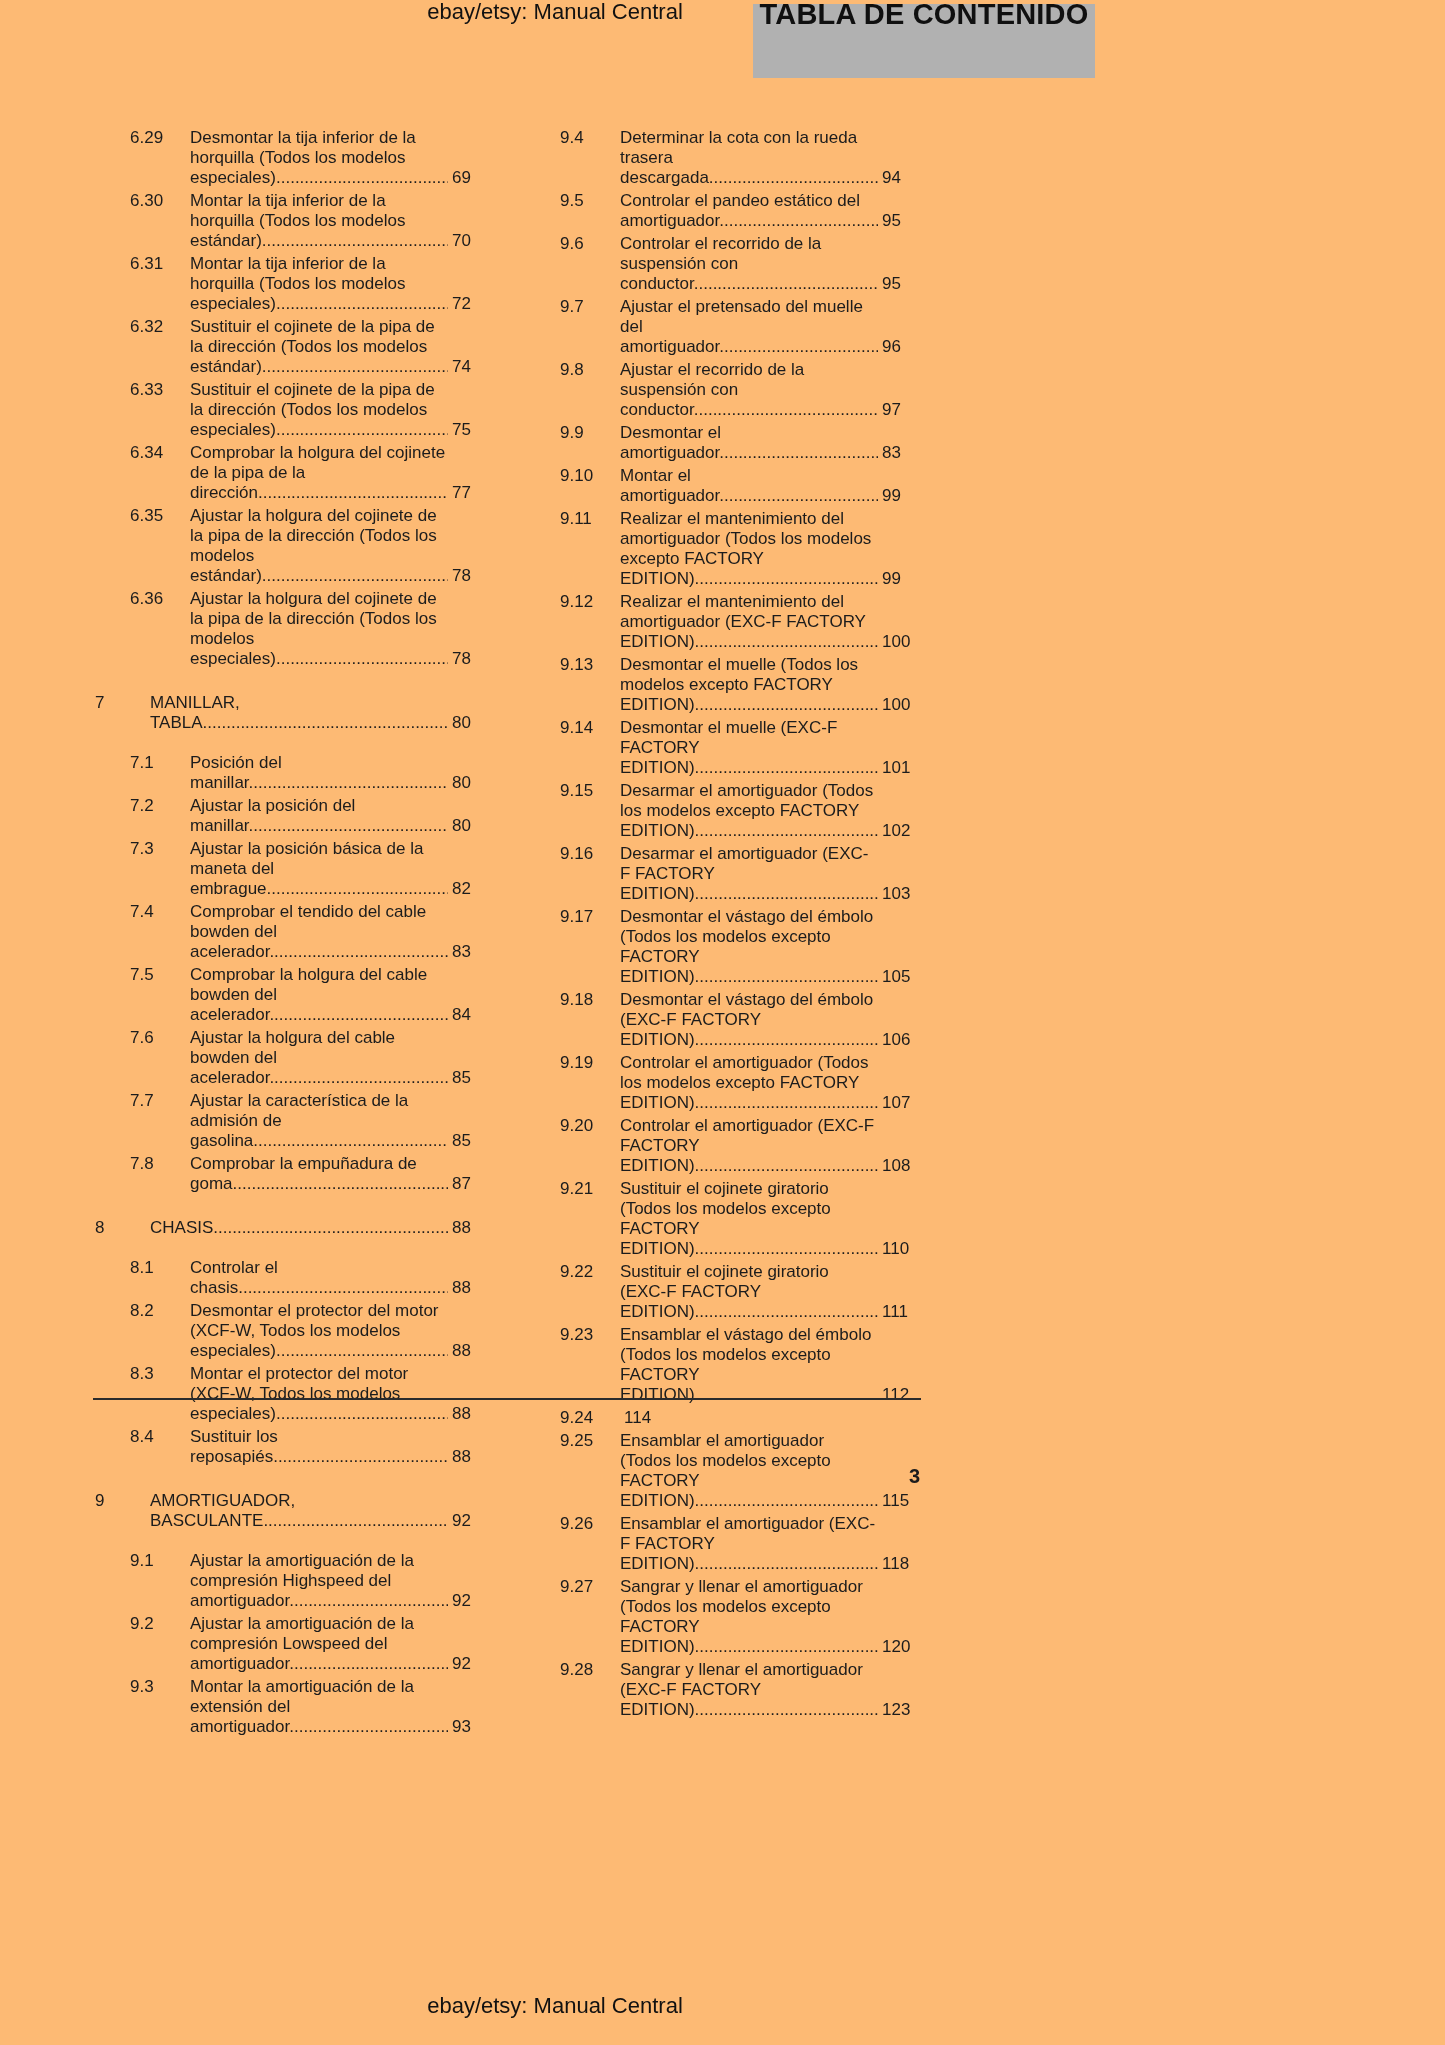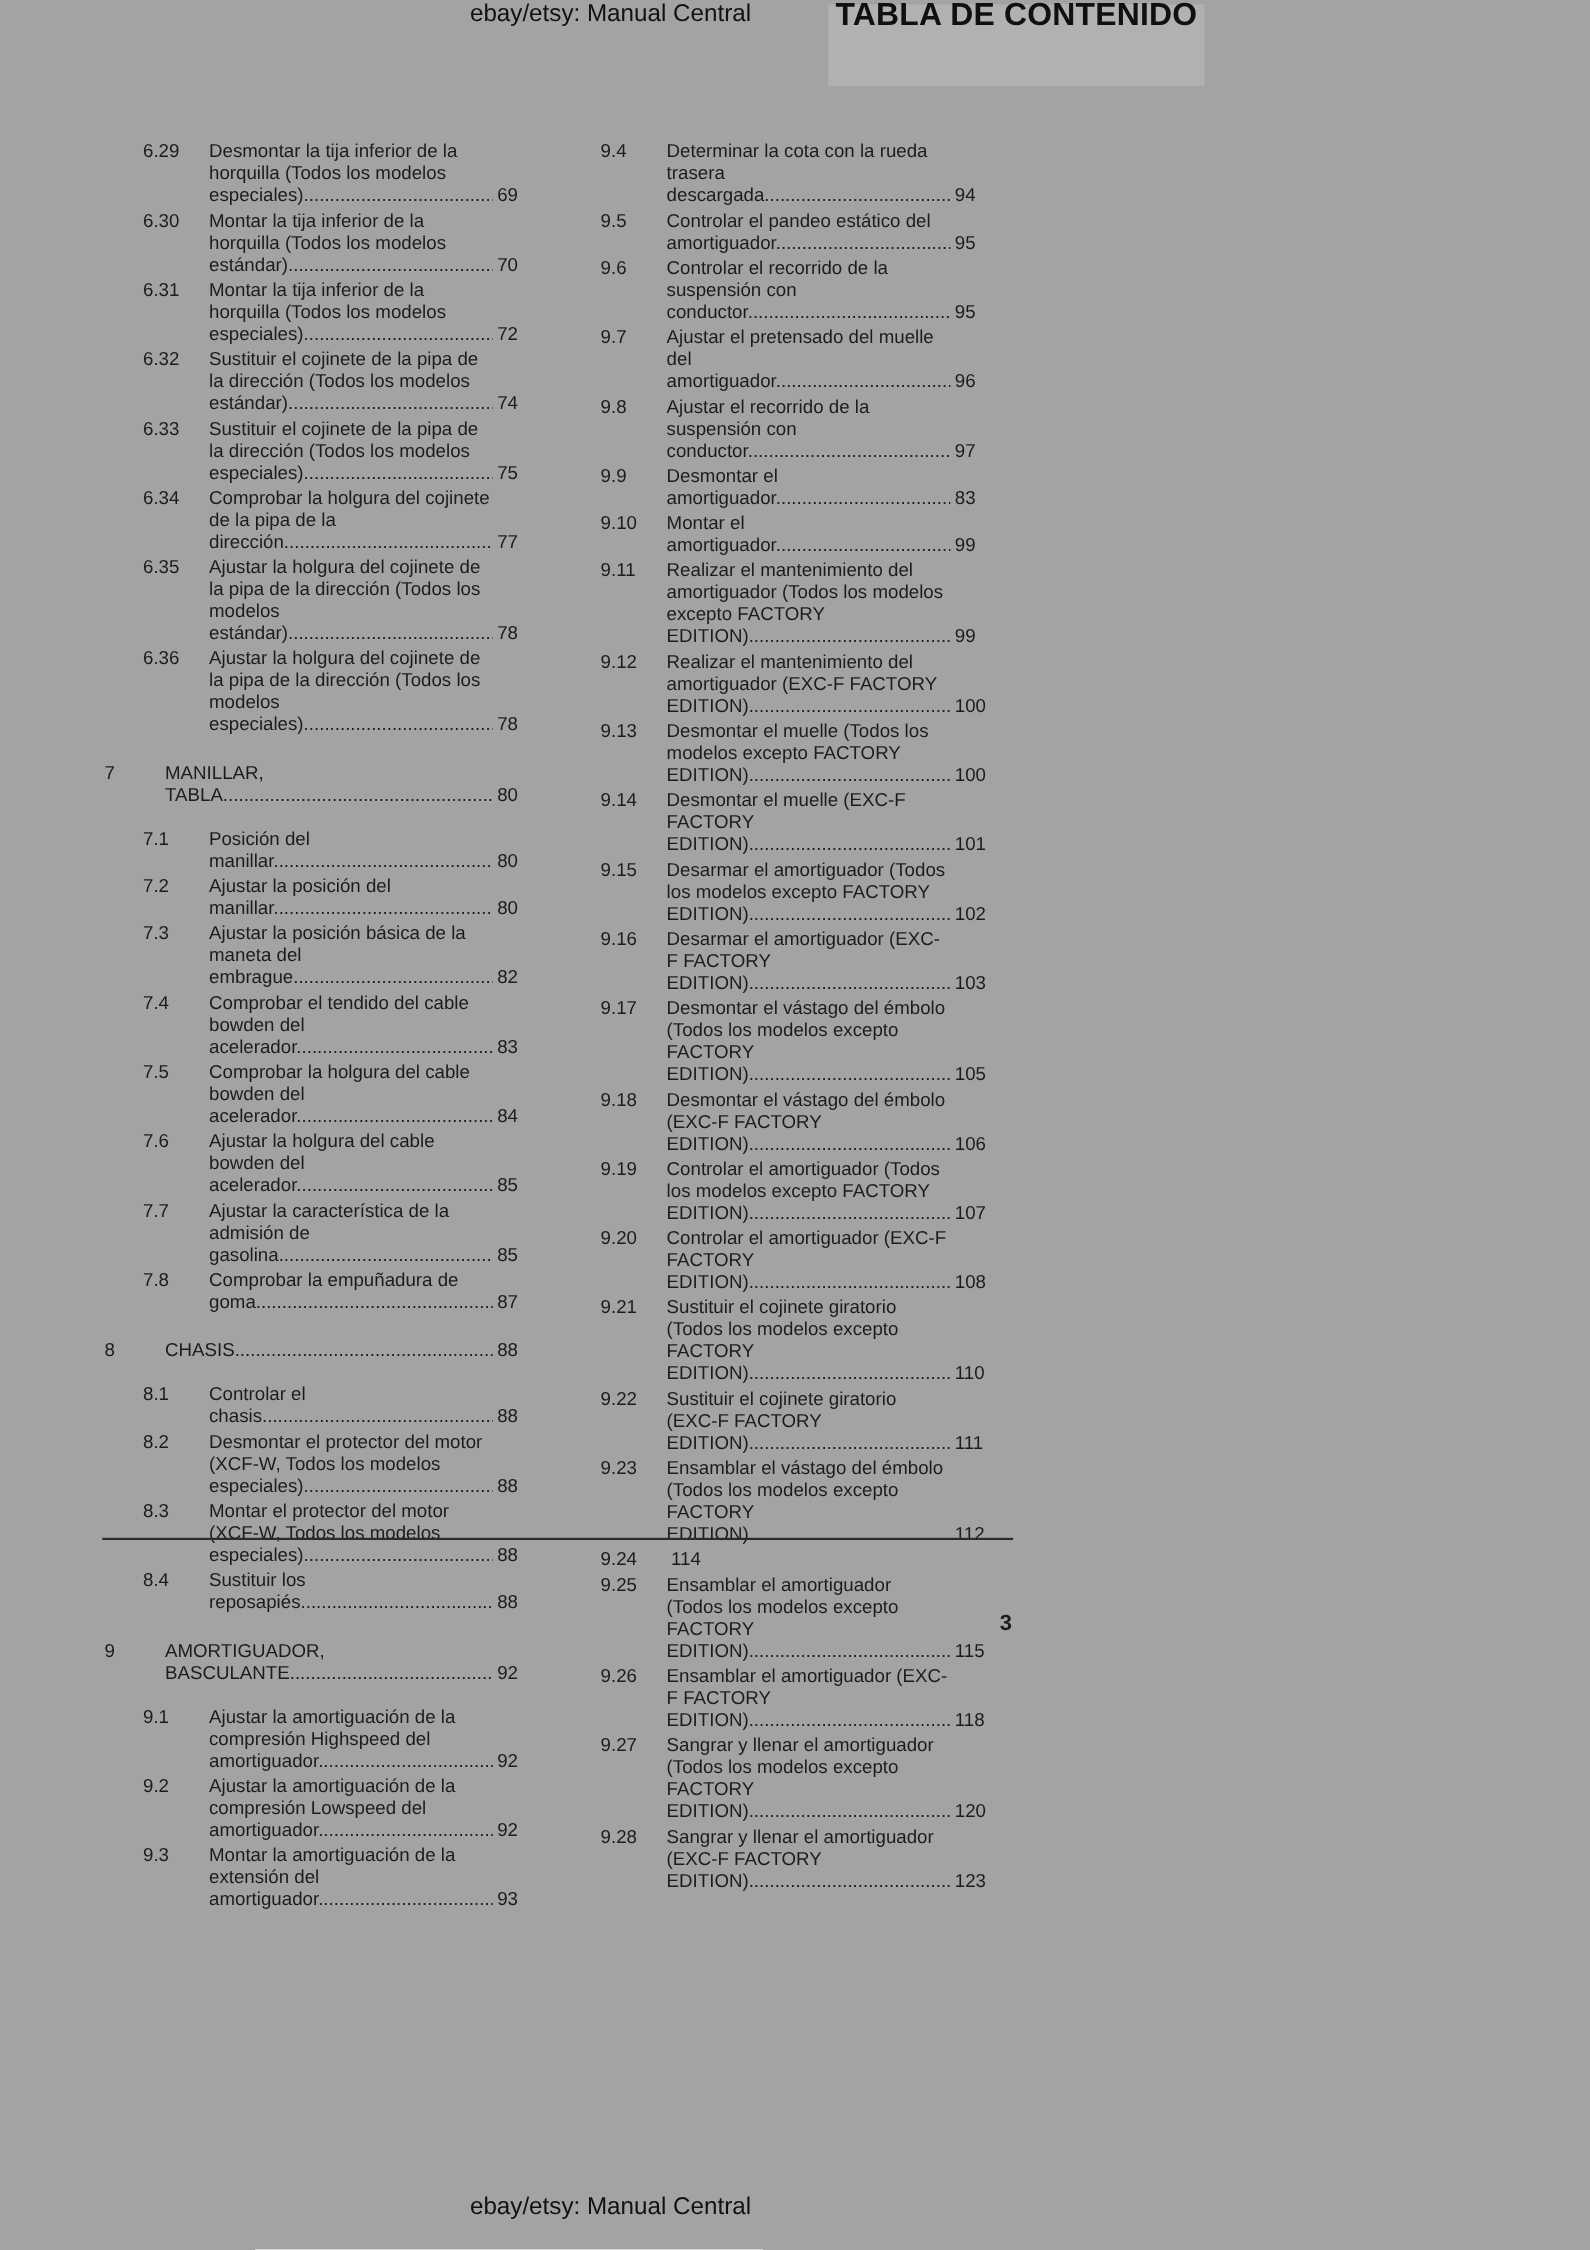--- a/index.html
+++ b/index.html
@@ -1,21 +1,21 @@
 <!DOCTYPE html>
 <html><head>
 <meta charset="utf-8">
 <style>
   * { box-sizing: border-box; margin: 0; padding: 0; }
   html, body { background: #ffffff; }
   .page {
     position: relative;
     width: 1445px;
     height: 2045px;
-    background: #a3a3a3;
+    background: #fdba74;
     font-family: "Liberation Sans", "DejaVu Sans", sans-serif;
     font-size: 17px;
     line-height: 20px;
     color: #1c1c1c;
     overflow: hidden;
   }
 
   
   .header-watermark {
     position: absolute;
@@ -39,21 +39,21 @@
     font-weight: bold;
     letter-spacing: 0.2px;
     color: #101010;
   }
 
   
   .toc-columns {
     position: absolute;
     left: 95px; top: 128px;
     display: flex;
-    gap: 21px;
+    gap: 35px;
   }
   .toc-col { width: 395px; }
 
   .toc-row {
     display: flex;
     margin-bottom: 3px;
   }
   .toc-row.sub { margin-left: 35px; }
   .toc-row.sub .toc-num { flex: 0 0 60px; }
   .toc-row.chapter { margin: 24px 0 20px 0; }

